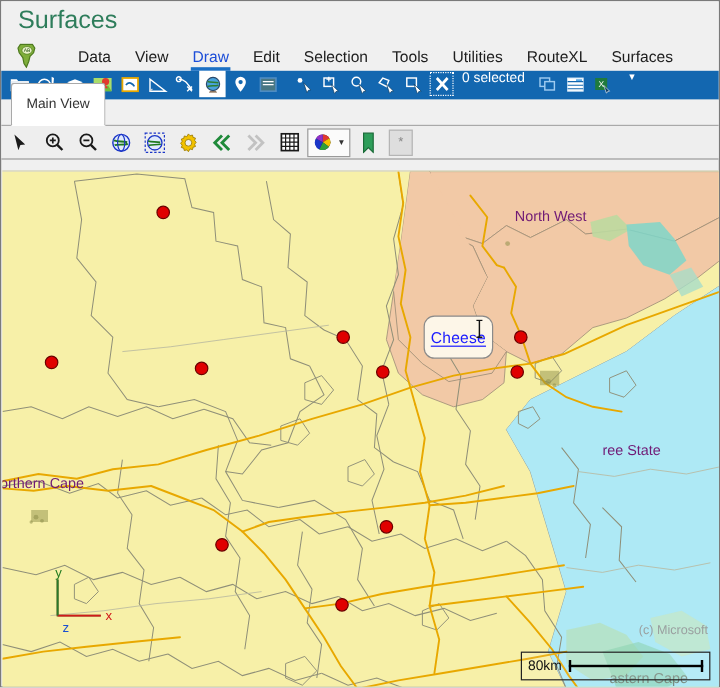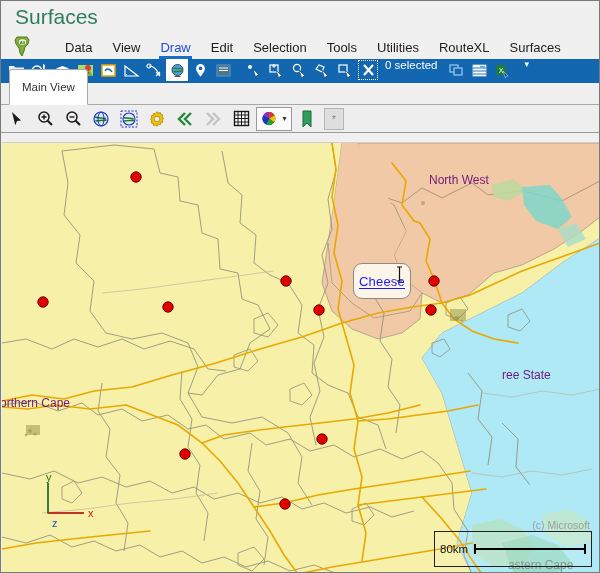--- a/index.html
+++ b/index.html
@@ -186,21 +186,21 @@
   .caret-ibeam {
     position: absolute;
     left: 395px; top: 265px;
     width: 7px; height: 16px;
     z-index: 22;
   }
 
   .scalebar {
     position: absolute;
     left: 432px; bottom: 6px;
-    width: 158px; height: 36px;
+    width: 158px; height: 24px;
     border: 1px solid #222;
     background: rgba(255,255,255,0.10);
     display: flex; align-items: center;
     padding: 0 5px;
     z-index: 18;
   }
   .scalebar .lbl { font-size: 11.5px; color: #111; margin-right: 6px; white-space: nowrap; }
   .scalebar .bar { flex: 1; height: 10px; position: relative; }
   .scalebar .bar::before {
     content: ""; position: absolute; left: 0; right: 0; top: 4px; height: 2px; background: #000;

